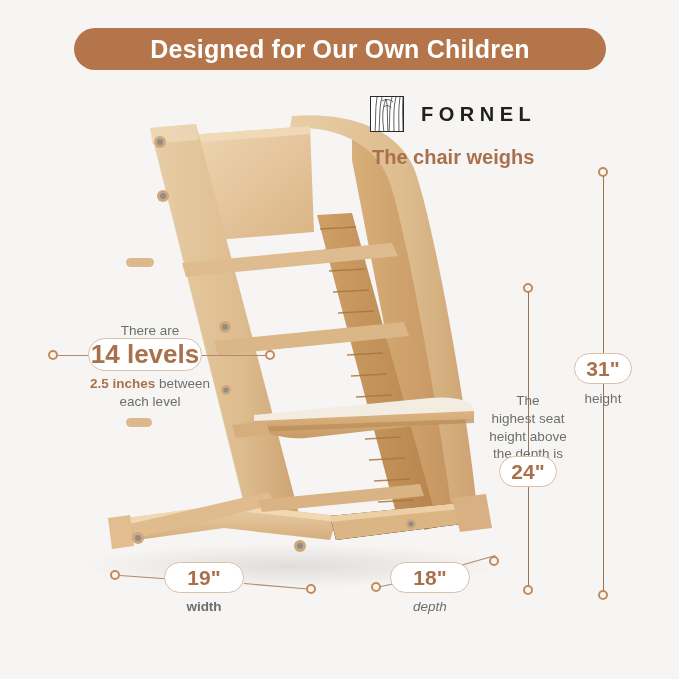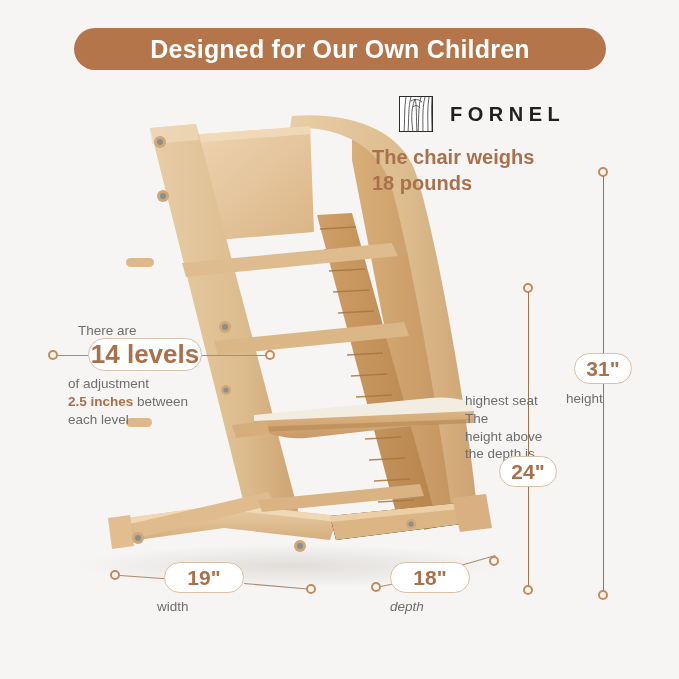--- a/index.html
+++ b/index.html
@@ -19,38 +19,38 @@
     background:#b5754a;border-radius:21px;
     display:flex;align-items:center;justify-content:center;
   }
   .banner-text{
     color:#ffffff;font-size:25px;font-weight:bold;letter-spacing:.2px;
     white-space:nowrap;
     text-align:center;
   }
 
   
-  .brand{position:absolute;left:370px;top:96px;display:flex;align-items:center;gap:17px;margin-left:29px;}
+  .brand{position:absolute;left:370px;top:96px;display:flex;align-items:center;gap:17px;}
   .brand-mark{width:34px;height:36px;border:1.4px solid #2b2b2b;box-sizing:border-box;
     display:block;background:#fff;overflow:hidden;}
   .brand-name{font-size:20px;letter-spacing:5.5px;color:#20201f;font-weight:bold;}
 
   
   .headline{
     position:absolute;left:372px;top:145px;width:290px;
     color:#a9714b;font-size:20px;font-weight:bold;line-height:1.28;
   }
 
   
   .pill{
     position:absolute;background:#ffffff;border:1.6px solid #d9c0a8;
     border-radius:999px;display:flex;align-items:center;justify-content:center;
     color:#a9714b;font-weight:bold;box-sizing:border-box;
   }
-  .cap{position:absolute;color:#6e6e6e;font-size:13.5px;line-height:1.32;}
+  .cap{position:absolute;color:#6e6e6e;font-size:13.5px;line-height:1.32;text-align:center;}
   .cap b{color:#a9714b;font-weight:bold;}
 
   .line-h{position:absolute;height:1.3px;background:#b08a6b;}
   .line-v{position:absolute;width:1.3px;background:#9c7450;}
   .dot{position:absolute;width:10px;height:10px;border-radius:50%;
     border:2px solid #c08b5e;background:#fdf6ee;box-sizing:border-box;}
   .line-d{position:absolute;height:1.3px;background:#b08a6b;transform-origin:0 50%;}
 
   
   #chair{position:absolute;left:0;top:0;width:679px;height:679px;}
@@ -200,50 +200,48 @@
           <path d="M11,4 C14,2 19,2 22,5"></path>
           <path d="M13,10 C15,8 18,8 20,11"></path>
         </g>
       </svg>
     </span>
     <span class="brand-name">FORNEL</span>
   </div>
 
   <div class="headline">
     <div>The chair weighs</div>
-    <div>18 pounds</div>
   </div>
 
   <div class="dot" style="left:48px;top:350px;"></div>
   <div class="line-h" style="left:58px;top:354.5px;width:62px;"></div>
   <div class="line-h" style="left:200px;top:354.5px;width:70px;"></div>
   <div class="dot" style="left:265px;top:350px;"></div>
 
   <div class="cap" style="left:78px;top:322px;width:144px;">There are</div>
 
   <div class="pill" style="left:88px;top:338px;width:114px;height:33px;font-size:26px;">
     <span>14 levels</span>
   </div>
 
   <div class="cap" style="left:68px;top:375px;width:164px;">
-    <div>of adjustment</div>
     <div>
       <b>2.5 inches</b><span> between</span>
     </div>
     <div>each level</div>
   </div>
 
   <div class="dot" style="left:523px;top:283px;"></div>
   <div class="line-v" style="left:527.5px;top:292px;height:164px;"></div>
   <div class="line-v" style="left:527.5px;top:486px;height:104px;"></div>
   <div class="dot" style="left:523px;top:585px;"></div>
 
   <div class="cap" style="left:465px;top:392px;width:126px;">
+    <div>The</div>
     <div>highest seat</div>
-    <div>The</div>
     <div>height above</div>
     <div>the depth is</div>
   </div>
 
   <div class="pill" style="left:499px;top:456px;width:58px;height:31px;font-size:21px;">
     <span>24"</span>
   </div>
 
   <div class="dot" style="left:598px;top:167px;"></div>
   <div class="line-v" style="left:602.5px;top:176px;height:177px;"></div>
@@ -256,21 +254,21 @@
   <div class="cap" style="left:566px;top:390px;width:74px;">height</div>
 
   <div class="dot" style="left:110px;top:570px;"></div>
   <div class="line-d" style="left:120px;top:575px;width:46px;transform:rotate(4deg);"></div>
   <div class="line-d" style="left:244px;top:583px;width:67px;transform:rotate(5deg);"></div>
   <div class="dot" style="left:306px;top:584px;"></div>
 
   <div class="pill" style="left:164px;top:562px;width:80px;height:31px;font-size:21px;">
     <span>19"</span>
   </div>
-  <div class="cap" style="left:157px;top:598px;width:80px;">width</div>
+  <div class="cap" style="left:164px;top:598px;width:80px;font-weight:bold;">width</div>
 
   <div class="dot" style="left:371px;top:582px;"></div>
   <div class="line-d" style="left:381px;top:586px;width:36px;transform:rotate(-12deg);"></div>
   <div class="line-d" style="left:457px;top:566px;width:40px;transform:rotate(-16deg);"></div>
   <div class="dot" style="left:489px;top:556px;"></div>
 
   <div class="pill" style="left:390px;top:562px;width:80px;height:31px;font-size:21px;">
     <span>18"</span>
   </div>
   <div class="cap" style="left:390px;top:598px;width:80px;font-style:italic;">depth</div>

